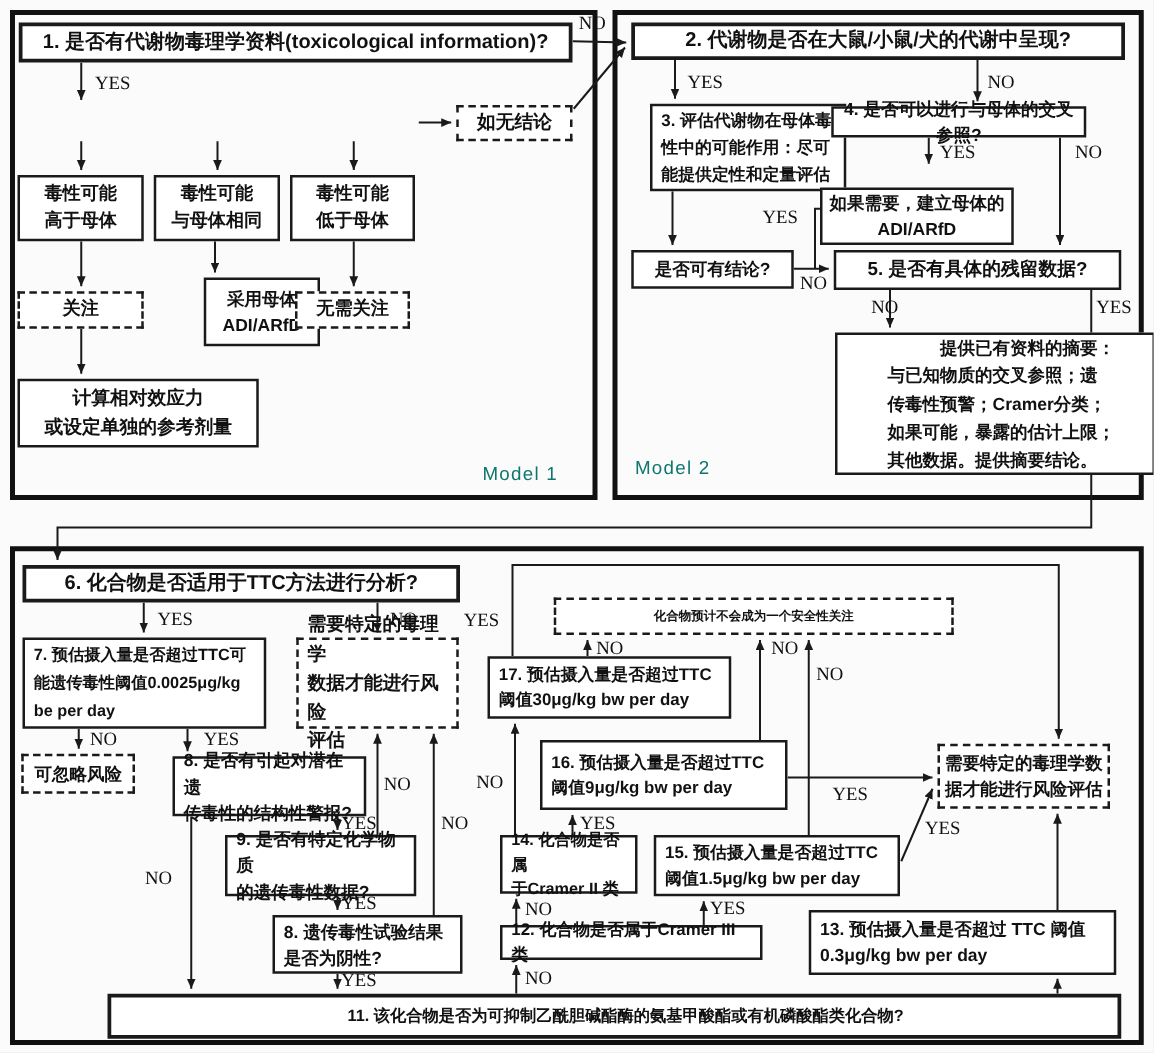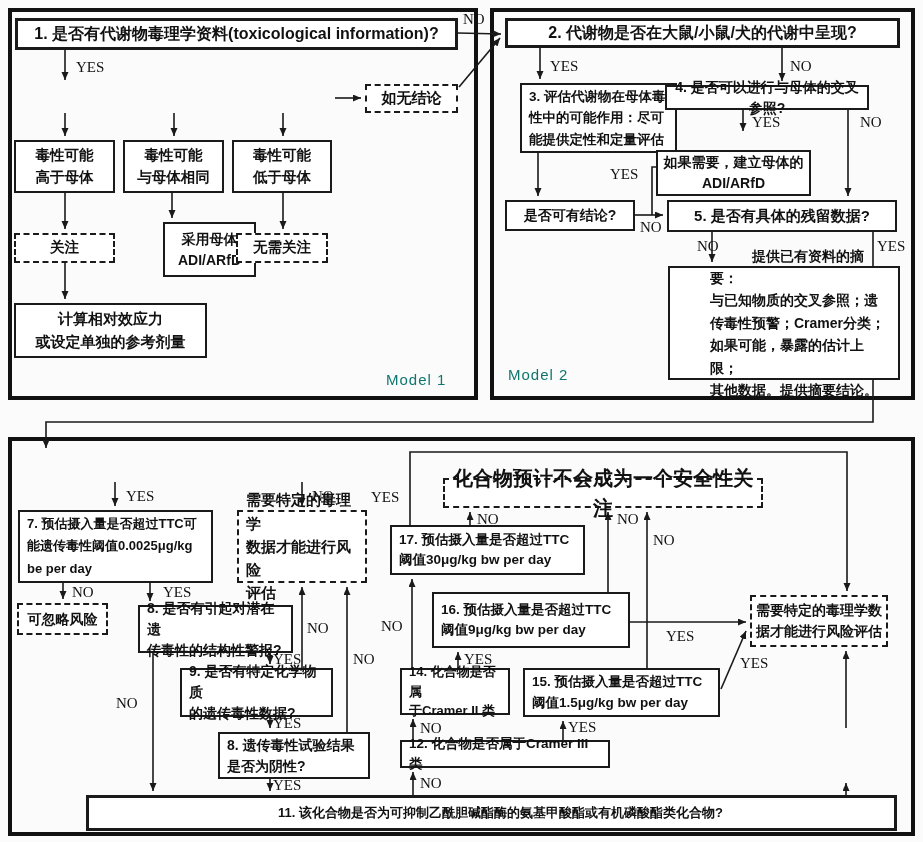--- a/index.html
+++ b/index.html
@@ -28,38 +28,38 @@
   .n-nocare{left:236px;top:233px;width:92px;height:30px;font-size:14.5px;}
   .n-calc{left:14px;top:303px;width:193px;height:55px;font-size:15px;}
   .t-m1{left:386px;top:371px;}
   
   .n-q2{left:505px;top:18px;width:395px;height:30px;font-size:16px;}
   .n-q3{left:505px;top:83px;width:157px;height:70px;font-size:13.5px;line-height:1.6;margin-left:15px;}
   .n-q4{left:665px;top:85px;width:204px;height:25px;font-size:14px;}
   .n-adi{left:656px;top:135px;width:155px;height:46px;font-size:14px;margin-top:15px;}
   .n-conclq{left:505px;top:200px;width:130px;height:31px;font-size:14px;}
   .n-q5{left:667px;top:200px;width:230px;height:32px;font-size:15px;}
-  .n-summary{left:668px;top:266px;width:232px;height:114px;font-size:14px;line-height:1.6;text-indent:3em;padding-left:40px;}
+  .n-summary{left:668px;top:266px;width:256px;height:114px;font-size:14px;line-height:1.6;text-indent:3em;padding-left:40px;}
   .t-m2{left:508px;top:366px;}
   
   .n-q6{left:18px;top:452px;width:350px;height:30px;font-size:16px;}
   .n-q7{left:18px;top:510px;width:195px;height:73px;font-size:13px;line-height:1.7;}
   .n-d1{left:237px;top:510px;width:130px;height:73px;font-size:15px;line-height:1.55;}
   .n-d2{left:17px;top:603px;width:91px;height:32px;font-size:14px;}
   .n-q8{left:138px;top:605px;width:155px;height:48px;font-size:14px;}
   .n-q9{left:180px;top:668px;width:153px;height:49px;font-size:14px;}
   .n-q10{left:218px;top:732px;width:152px;height:47px;font-size:14px;}
   .n-q11{left:86px;top:795px;width:811px;height:36px;font-size:13px;padding-left:22px;}
   .n-q12{left:400px;top:740px;width:210px;height:28px;font-size:13.5px;}
   .n-q13{left:647px;top:728px;width:246px;height:52px;font-size:14px;}
   .n-q14{left:400px;top:668px;width:110px;height:47px;font-size:13px;}
   .n-q15{left:523px;top:668px;width:197px;height:49px;font-size:13.5px;}
   .n-q16{left:432px;top:592px;width:198px;height:56px;font-size:13.5px;}
   .n-q17{left:390px;top:525px;width:195px;height:50px;font-size:13.5px;}
-  .n-d4{left:443px;top:478px;width:320px;height:30px;font-size:20px;}
+  .n-d4{left:443px;top:478px;width:320px;height:30px;font-size:10px;}
   .n-d3{left:750px;top:595px;width:138px;height:52px;font-size:14px;}
 </style>
 </head>
 <body>
 
 <div id="stage">
 
   <div class="panel" style="left:8px;top:8px;width:470px;height:392px;"></div>
   <div class="panel" style="left:490px;top:8px;width:425px;height:392px;"></div>
   <div class="panel" style="left:8px;top:437px;width:907px;height:399px;"></div>
@@ -142,35 +142,38 @@
 ADI/ARfD</div>
   <div class="node n-conclq">是否可有结论?</div>
   <div class="node n-q5">5. 是否有具体的残留数据?</div>
   <div class="node left n-summary">提供已有资料的摘要：
 与已知物质的交叉参照；遗
 传毒性预警；Cramer分类；
 如果可能，暴露的估计上限；
 其他数据。提供摘要结论。</div>
   <div class="tag t-m2">Model 2</div>
 
+  <div class="node main n-q6">6. 化合物是否适用于TTC方法进行分析?</div>
   <div class="node left n-q7">7. 预估摄入量是否超过TTC可
 能遗传毒性阈值0.0025μg/kg
 be per day</div>
   <div class="node dashed left n-d1">需要特定的毒理学
 数据才能进行风险
 评估</div>
   <div class="node dashed n-d2">可忽略风险</div>
   <div class="node left n-q8">8. 是否有引起对潜在遗
 传毒性的结构性警报?</div>
   <div class="node left n-q9">9. 是否有特定化学物质
 的遗传毒性数据?</div>
   <div class="node left n-q10">8. 遗传毒性试验结果
 是否为阴性?</div>
   <div class="node main n-q11">11. 该化合物是否为可抑制乙酰胆碱酯酶的氨基甲酸酯或有机磷酸酯类化合物?</div>
   <div class="node left n-q12">12. 化合物是否属于Cramer III 类</div>
+  <div class="node left n-q13">13. 预估摄入量是否超过 TTC 阈值
+0.3μg/kg bw per day</div>
   <div class="node left n-q14">14. 化合物是否属
 于Cramer II 类</div>
   <div class="node left n-q15">15. 预估摄入量是否超过TTC
 阈值1.5μg/kg bw per day</div>
   <div class="node left n-q16">16. 预估摄入量是否超过TTC
 阈值9μg/kg bw per day</div>
   <div class="node left n-q17">17. 预估摄入量是否超过TTC
 阈值30μg/kg bw per day</div>
   <div class="node dashed n-d4">化合物预计不会成为一个安全性关注</div>
   <div class="node dashed n-d3">需要特定的毒理学数

